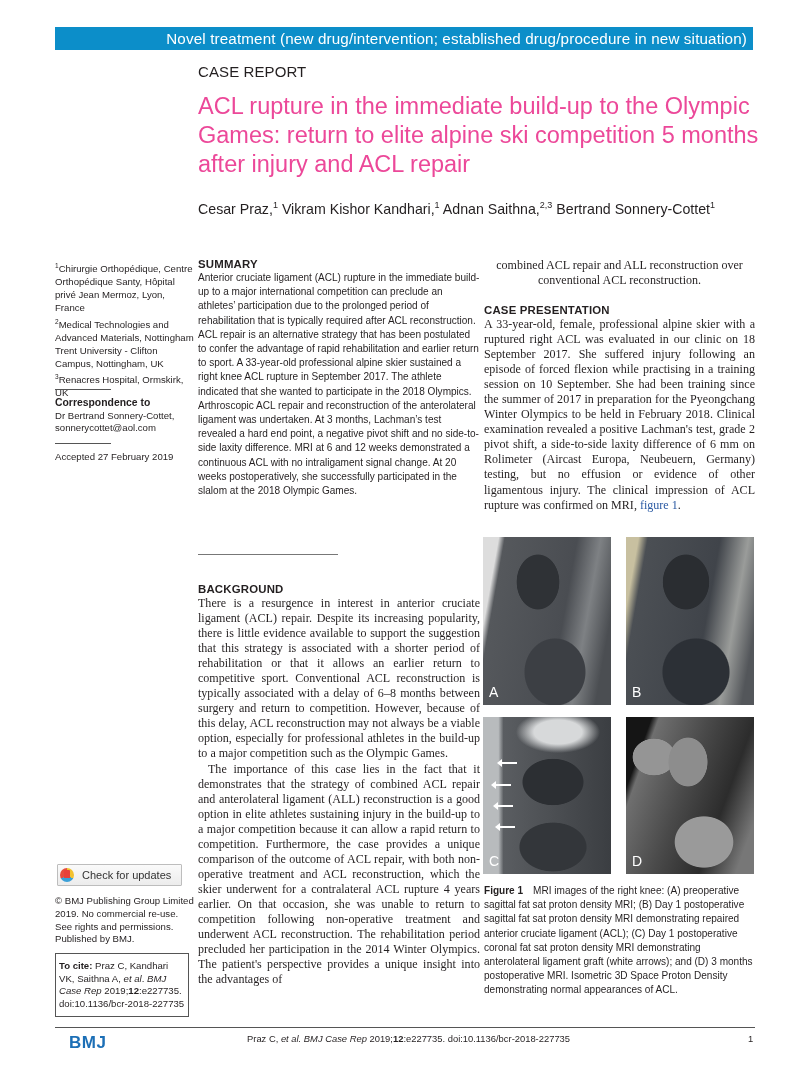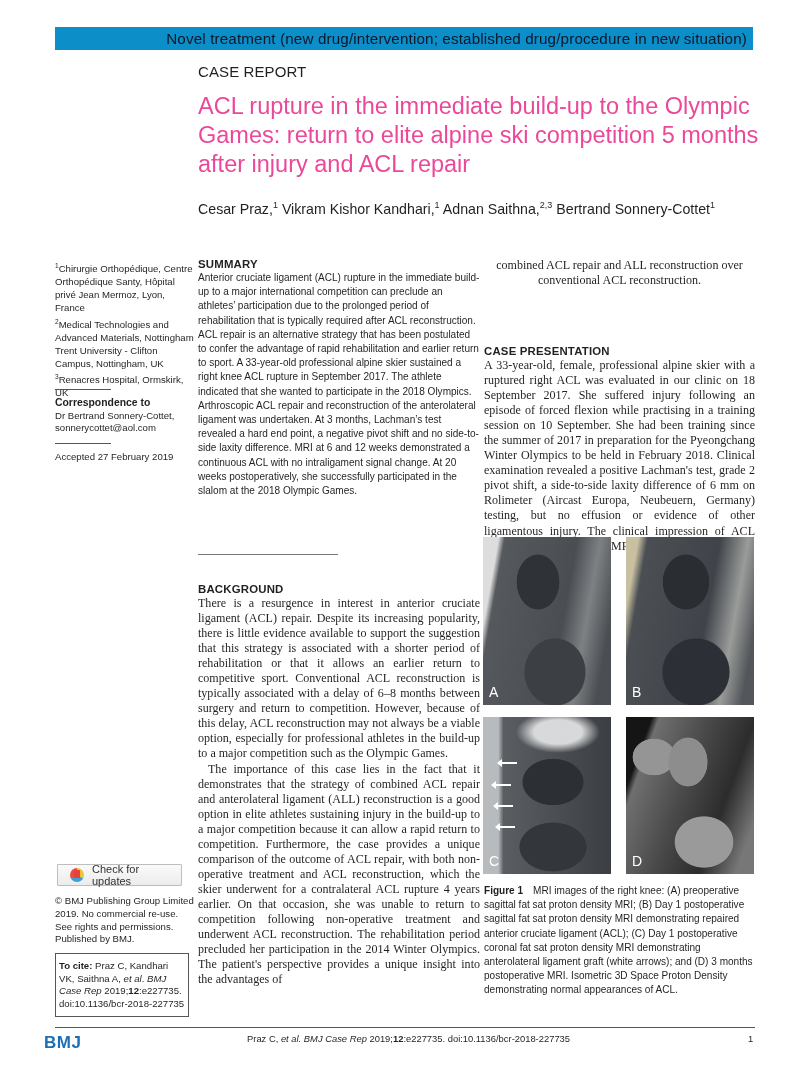--- a/index.html
+++ b/index.html
@@ -1,21 +1,21 @@
 <!DOCTYPE html>
 <html><head>
 <meta charset="utf-8">
 <style>
   * { box-sizing: border-box; margin: 0; padding: 0; }
   html, body { width: 808px; height: 1080px; background: #ffffff; overflow: hidden; }
   body { position: relative; font-family: "Liberation Sans", sans-serif; color: #231f20; }
 
   .banner {
     position: absolute; left: 55px; top: 27px; width: 698px; height: 23px;
-    background: #0c8ec9; color: #0f172a; text-align: right;
+    background: #0c8ec9; color: #ffffff; text-align: right;
     font-family: "Liberation Sans", sans-serif; font-size: 15.2px; line-height: 23px;
     padding-right: 6px; letter-spacing: 0.15px;
   }
   .case-report {
     position: absolute; left: 198px; top: 63px; font-size: 15px; color: #231f20;
     letter-spacing: 0.1px;
   }
   .title {
     position: absolute; left: 198px; top: 92px; width: 580px;
     font-size: 23.5px; line-height: 29px; color: #ec4899; font-weight: normal;
@@ -36,21 +36,21 @@
     position: absolute; left: 55px; top: 397px; width: 140px;
     font-size: 9.6px; line-height: 12.5px;
   }
   .corr .lbl { font-weight: bold; font-size: 10.4px; }
   .accepted { position: absolute; left: 55px; top: 451px; font-size: 9.6px; }
 
   .crossmark {
     position: absolute; left: 57px; top: 864px; width: 125px; height: 22px;
     border: 1px solid #bdbdbd; border-radius: 1px;
     background: linear-gradient(#fafafa, #ececec);
-    display: flex; align-items: center; padding-left: 12px; font-size: 11px; color: #333;
+    display: flex; align-items: center; padding-left: 2px; font-size: 11px; color: #333;
     cursor: pointer;
   }
   .crossmark .cm-icon {
     width: 14px; height: 14px; border-radius: 50%; margin-right: 8px; position: relative;
     background: conic-gradient(#f2c230 0 120deg, #3ba0d8 120deg 240deg, #e84c3d 240deg 360deg);
   }
   .crossmark .cm-icon::after {
     content: ""; position: absolute; left: 4px; top: 2px; width: 6px; height: 8px;
     background: #e8413b; border-radius: 1px 1px 0 0;
   }
@@ -74,21 +74,21 @@
   .background { top: 583px; }
   .serif-body {
     font-family: "Liberation Serif", serif; font-size: 12.05px; line-height: 15.05px;
     text-align: justify; hyphens: manual;
   }
   .serif-body.indent { text-indent: 10px; }
 
   
   .col-right { position: absolute; left: 484px; width: 271px; }
   .continued { top: 258px; }
-  .casepres { top: 304px; margin-top: 41px; }
+  .casepres { top: 304px; }
   .link { color: #2b5aa3; cursor: pointer; }
 
   .figure-grid {
     position: absolute; left: 483px; top: 537px; width: 273px; height: 340px;
   }
   .mri {
     position: absolute; overflow: hidden; background: #3a3e42;
   }
   .mri .lbl {
     position: absolute; left: 6px; bottom: 5px; color: #fff; font-size: 14px;
@@ -129,21 +129,21 @@
   }
 
   .caption {
     position: absolute; left: 484px; top: 884px; width: 272px;
     font-size: 10.05px; line-height: 14.2px;
   }
   .caption b { font-weight: bold; margin-right: 10px; }
 
   .footer-rule { position: absolute; left: 55px; top: 1027px; width: 700px; height: 1px; background: #555; }
   .bmj-logo {
-    position: absolute; left: 44px; top: 1033px; color: #1c6fb6;
+    position: absolute; left: 69px; top: 1033px; color: #1c6fb6;
     font-family: "Liberation Sans", sans-serif; font-weight: bold; font-size: 17px; letter-spacing: 0.5px;
   }
   .footer-cite { position: absolute; left: 247px; top: 1033px; font-size: 9.4px; color: #231f20; }
   .footer-cite i { font-style: italic; }
   .page-num { position: absolute; left: 748px; top: 1033px; font-size: 9.4px; }
 </style>
 </head>
 <body>
 
 <div class="banner">Novel treatment (new drug/intervention; established drug/procedure in new situation)</div>

